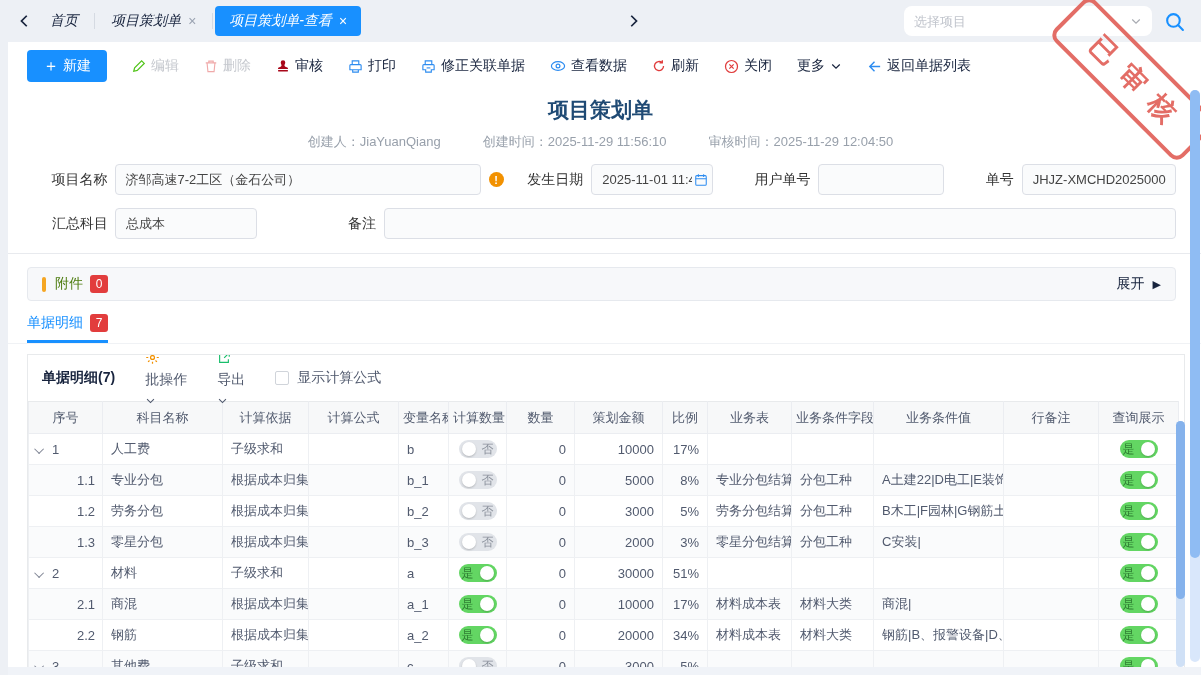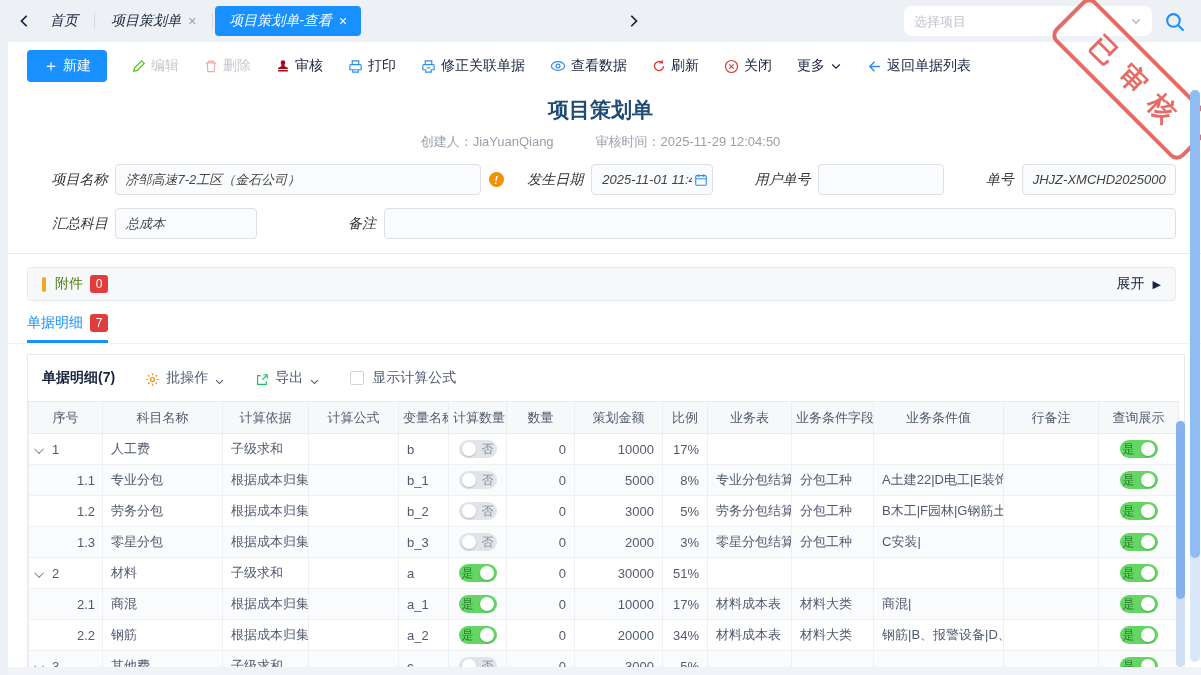--- a/index.html
+++ b/index.html
@@ -27,21 +27,21 @@
   .tbtn.disabled { color:#c5c8ce; cursor:not-allowed; }
   .tbtn svg { flex:none; }
 
   
   .doc-title { text-align:center; font-size:21px; font-weight:bold; color:#1f4a74; margin-top:6px; }
   .doc-meta { display:flex; justify-content:center; gap:42px; margin-top:9px; font-size:13px; color:#98a0ab; }
 
   .stamp { position:absolute; left:1042px; top:50px; width:182px; height:58px; border:4px solid #e05a52; border-radius:10px; color:#e05a52; font-size:27px; font-weight:bold; letter-spacing:14px; display:flex; align-items:center; justify-content:center; padding-left:14px; transform:rotate(45deg); opacity:.88; background:rgba(255,255,255,.15); z-index:3; }
 
   
-  .frow { display:flex; align-items:center; margin:13px 25px 0 27px;font-style:italic; }
+  .frow { display:flex; align-items:center; margin:13px 25px 0 27px; }
   .flabel { font-size:14px; color:#333; text-align:right; white-space:nowrap; }
   .finput { height:31px; background:#fafbfc; border:1px solid #dcdfe6; border-radius:4px; display:flex; align-items:center; padding:0 10px; font-size:13px; color:#444; overflow:hidden; white-space:nowrap; }
   .info-dot { width:15px; height:15px; border-radius:50%; background:#f29100; color:#fff; font-size:11px; font-weight:bold; display:flex; align-items:center; justify-content:center; margin-left:8px; flex:none; }
   .divider { border-top:1px solid #e8eaee; margin-top:14px; margin-left:8px; }
 
   
   .attach { margin:13px 25px 0 27px; height:34px; background:#f7f8fa; border:1px solid #e6e9ee; border-radius:4px; display:flex; align-items:center; padding:0 14px; }
   .orange-mark { width:4px; height:15px; border-radius:2px; background:#f5a623; margin-right:9px; }
   .attach-label { font-size:14px; color:#4d7c0f; }
   .badge { min-width:18px; height:18px; background:#e23d3d; color:#fff; font-size:12px; border-radius:3px; display:inline-flex; align-items:center; justify-content:center; padding:0 4px; margin-left:7px; }
@@ -50,21 +50,21 @@
 
   
   .dtab-row { margin-top:12px; padding-left:27px; border-bottom:1px solid #f0f2f5; }
   .dtab { display:inline-flex; align-items:center; padding-bottom:8px; border-bottom:3px solid #1890ff; cursor:pointer; }
   .dtab-label { color:#1890ff; font-size:14px; }
 
   
   .panel { margin:10px 16px 0 27px; width:1158px; border:1px solid #e8eaec; height:330px; overflow:hidden; position:relative; background:#fff; }
   .panel-toolbar { height:46px; display:flex; align-items:center; padding:0 14px; gap:30px; }
   .ptitle { font-size:14px; font-weight:bold; color:#17233d; }
-  .ptool { display:flex; align-items:flex-end; gap:6px; font-size:14px; color:#515a6e; cursor:pointer; }
+  .ptool { display:flex; align-items:flex-start; gap:6px; font-size:14px; color:#515a6e; cursor:pointer;flex-direction:column; }
   .cbx { width:14px; height:14px; border:1px solid #d0d4da; border-radius:2px; background:#fff; display:inline-block; cursor:pointer; }
   .cbx-label { font-size:14px; color:#515a6e; margin-left:8px; }
   .chk-wrap { display:flex; align-items:center; cursor:pointer; }
 
   table.grid { border-collapse:collapse; table-layout:fixed; width:1150px; font-size:13px; }
   .grid th { height:32px; background:#f7f8f9; color:#515a6e; font-weight:normal; border:1px solid #ebedf1; border-top:1px solid #e8eaec; text-align:center; padding:0 4px; overflow:hidden; white-space:nowrap; }
   .grid td { height:31px; border:1px solid #eef0f3; color:#515a6e; padding:0 8px; overflow:hidden; white-space:nowrap; }
   .grid tr.stripe td { background:#fafbfc; }
   .grid td.right { text-align:right; }
   .grid td.center { text-align:center; }
@@ -196,20 +196,21 @@
         </svg>
       <span>返回单据列表</span>
     </span>
   </div>
 
   <div class="stamp">已审核</div>
 
   <div class="doc-title">项目策划单</div>
   <div class="doc-meta">
     <span>创建人：JiaYuanQiang</span>
+    <span>创建时间：2025-11-29 11:56:10</span>
     <span>审核时间：2025-11-29 12:04:50</span>
   </div>
 
   <div class="frow">
     <span class="flabel" style="width:81px">项目名称</span>
     <span class="finput" style="width:368px; margin-left:7px">济邹高速7-2工区（金石公司）</span>
     <span class="info-dot">!</span>
     <span class="flabel" style="width:60px; margin-left:20px">发生日期</span>
     <span class="finput" style="width:122px; margin-left:8px; padding-right:4px">
       <span style="overflow:hidden">2025-11-01 11:47:</span>

